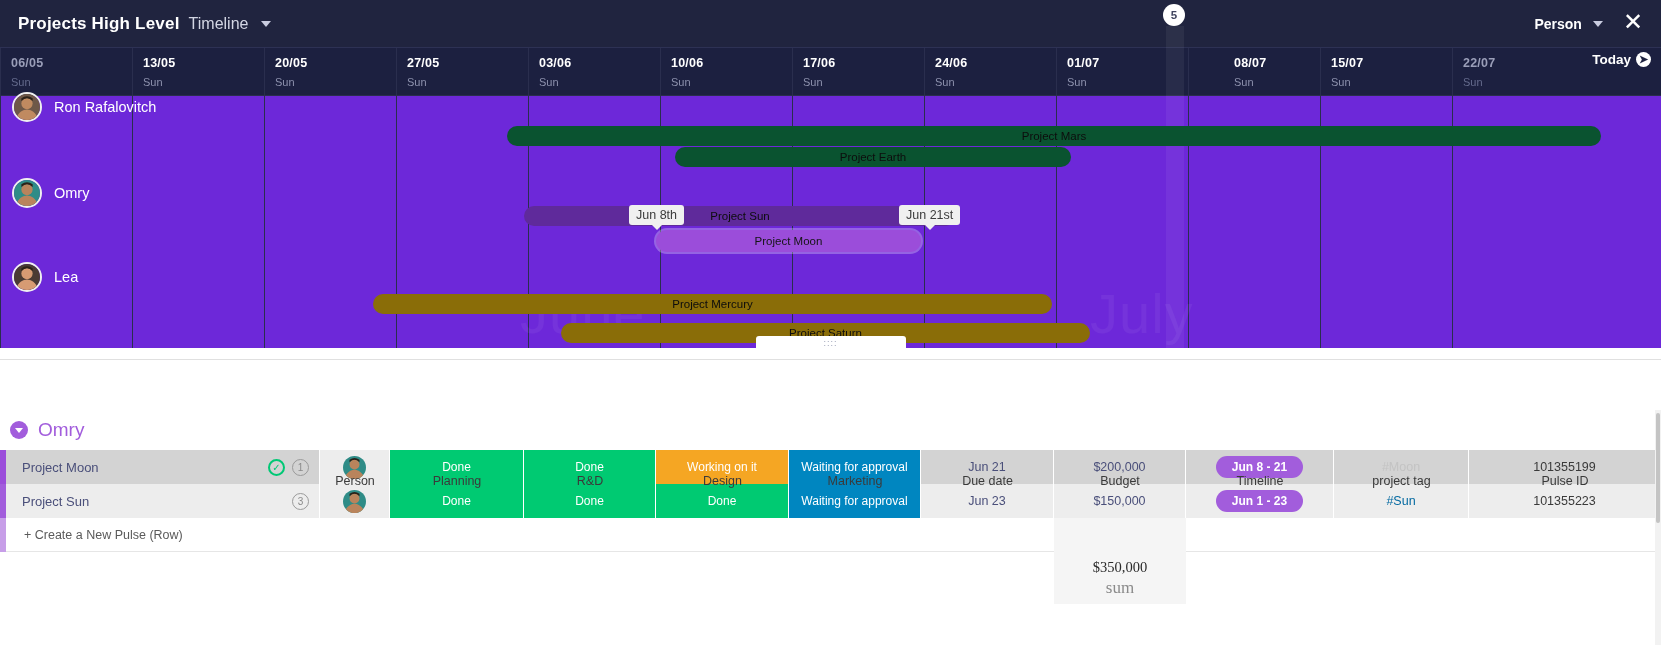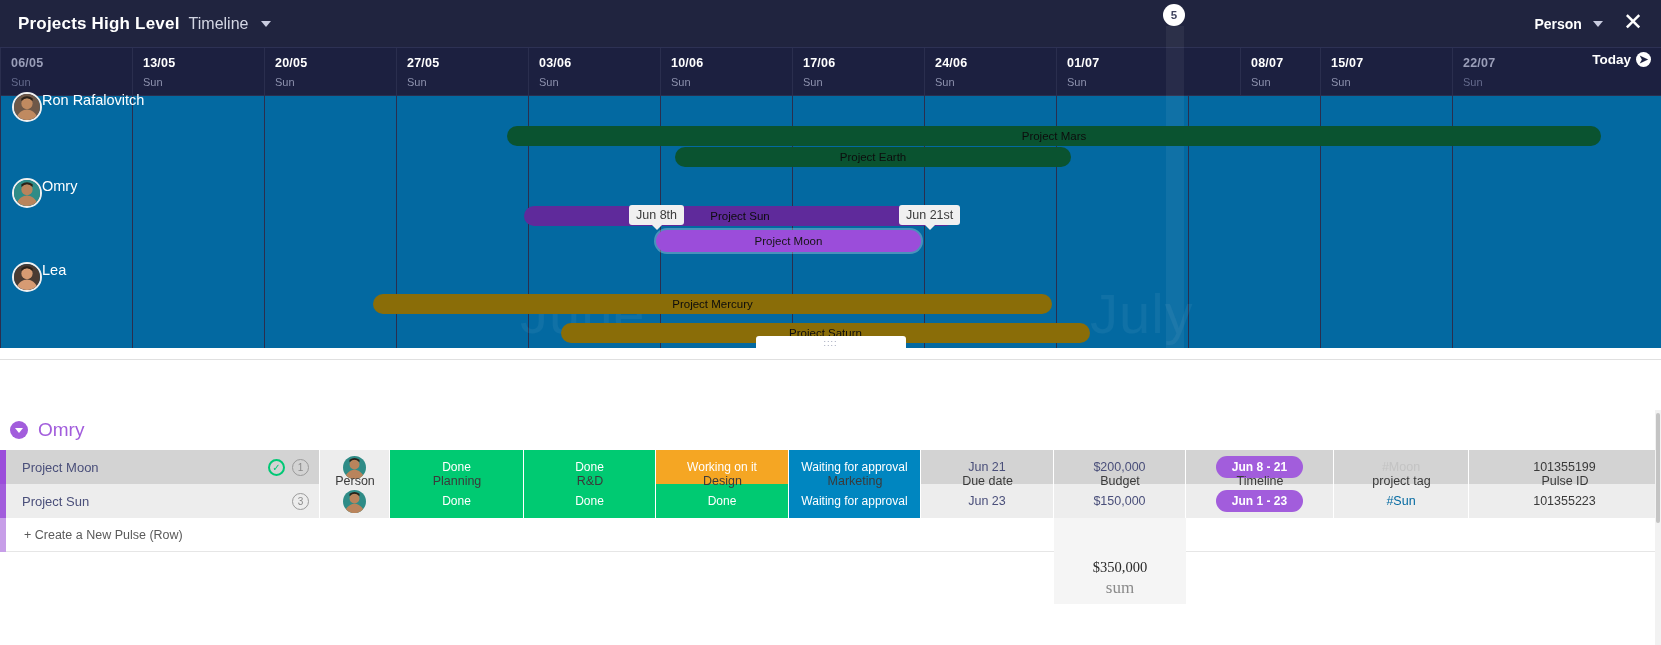--- a/index.html
+++ b/index.html
@@ -7,21 +7,21 @@
     width: 1661px; height: 645px;
     font-family: "Liberation Sans", sans-serif;
     background: #ffffff;
     overflow: hidden;
   }
 
   
   .timeline-panel {
     position: relative;
     width: 1661px; height: 348px;
-    background: #0369a1;
+    background: #6d28d9;
     overflow: hidden;
   }
 
   .tl-header {
     position: relative;
     height: 48px;
     background: #20243f;
     border-bottom: 1px solid #2d3154;
     display: flex; align-items: center;
   }
@@ -112,21 +112,21 @@
     position: absolute; top: 0; height: 252px; width: 1px; background: #2a2e4e;
   }
 
   .month-wm {
     position: absolute; bottom: 2px;
     color: rgba(255,255,255,0.055);
     font-size: 56px; font-weight: 300;
     letter-spacing: 1px; user-select: none;
   }
   .person-label {
-    position: absolute; left: 12px; display: flex; 
+    position: absolute; left: 12px; display: flex; align-items: center; gap: 12px;
     z-index: 5;
   }
   .avatar {
     width: 30px; height: 30px; border-radius: 50%;
     border: 2px solid #f0f0f0; overflow: hidden; flex: none;
     display: block;
   }
   .person-name { color: #ffffff; font-size: 14.5px; }
 
   .bar {
@@ -317,21 +317,21 @@
         <div class="d-day">Sun</div>
       </div>
       <div class="tl-col" style="left: 924px; width: 132px;">
         <div class="d-date">24/06</div>
         <div class="d-day">Sun</div>
       </div>
       <div class="tl-col" style="left: 1056px; width: 132px;">
         <div class="d-date">01/07</div>
         <div class="d-day">Sun</div>
       </div>
-      <div class="tl-col" style="left: 1240px; width: 132px;">
+      <div class="tl-col" style="left: 1188px; width: 132px; padding-left: 35px;">
         <div class="d-date">08/07</div>
         <div class="d-day">Sun</div>
       </div>
       <div class="tl-col" style="left: 1320px; width: 132px;">
         <div class="d-date">15/07</div>
         <div class="d-day">Sun</div>
       </div>
       <div class="tl-col dim" style="left: 1452px; width: 132px;">
         <div class="d-date">22/07</div>
         <div class="d-day">Sun</div>

